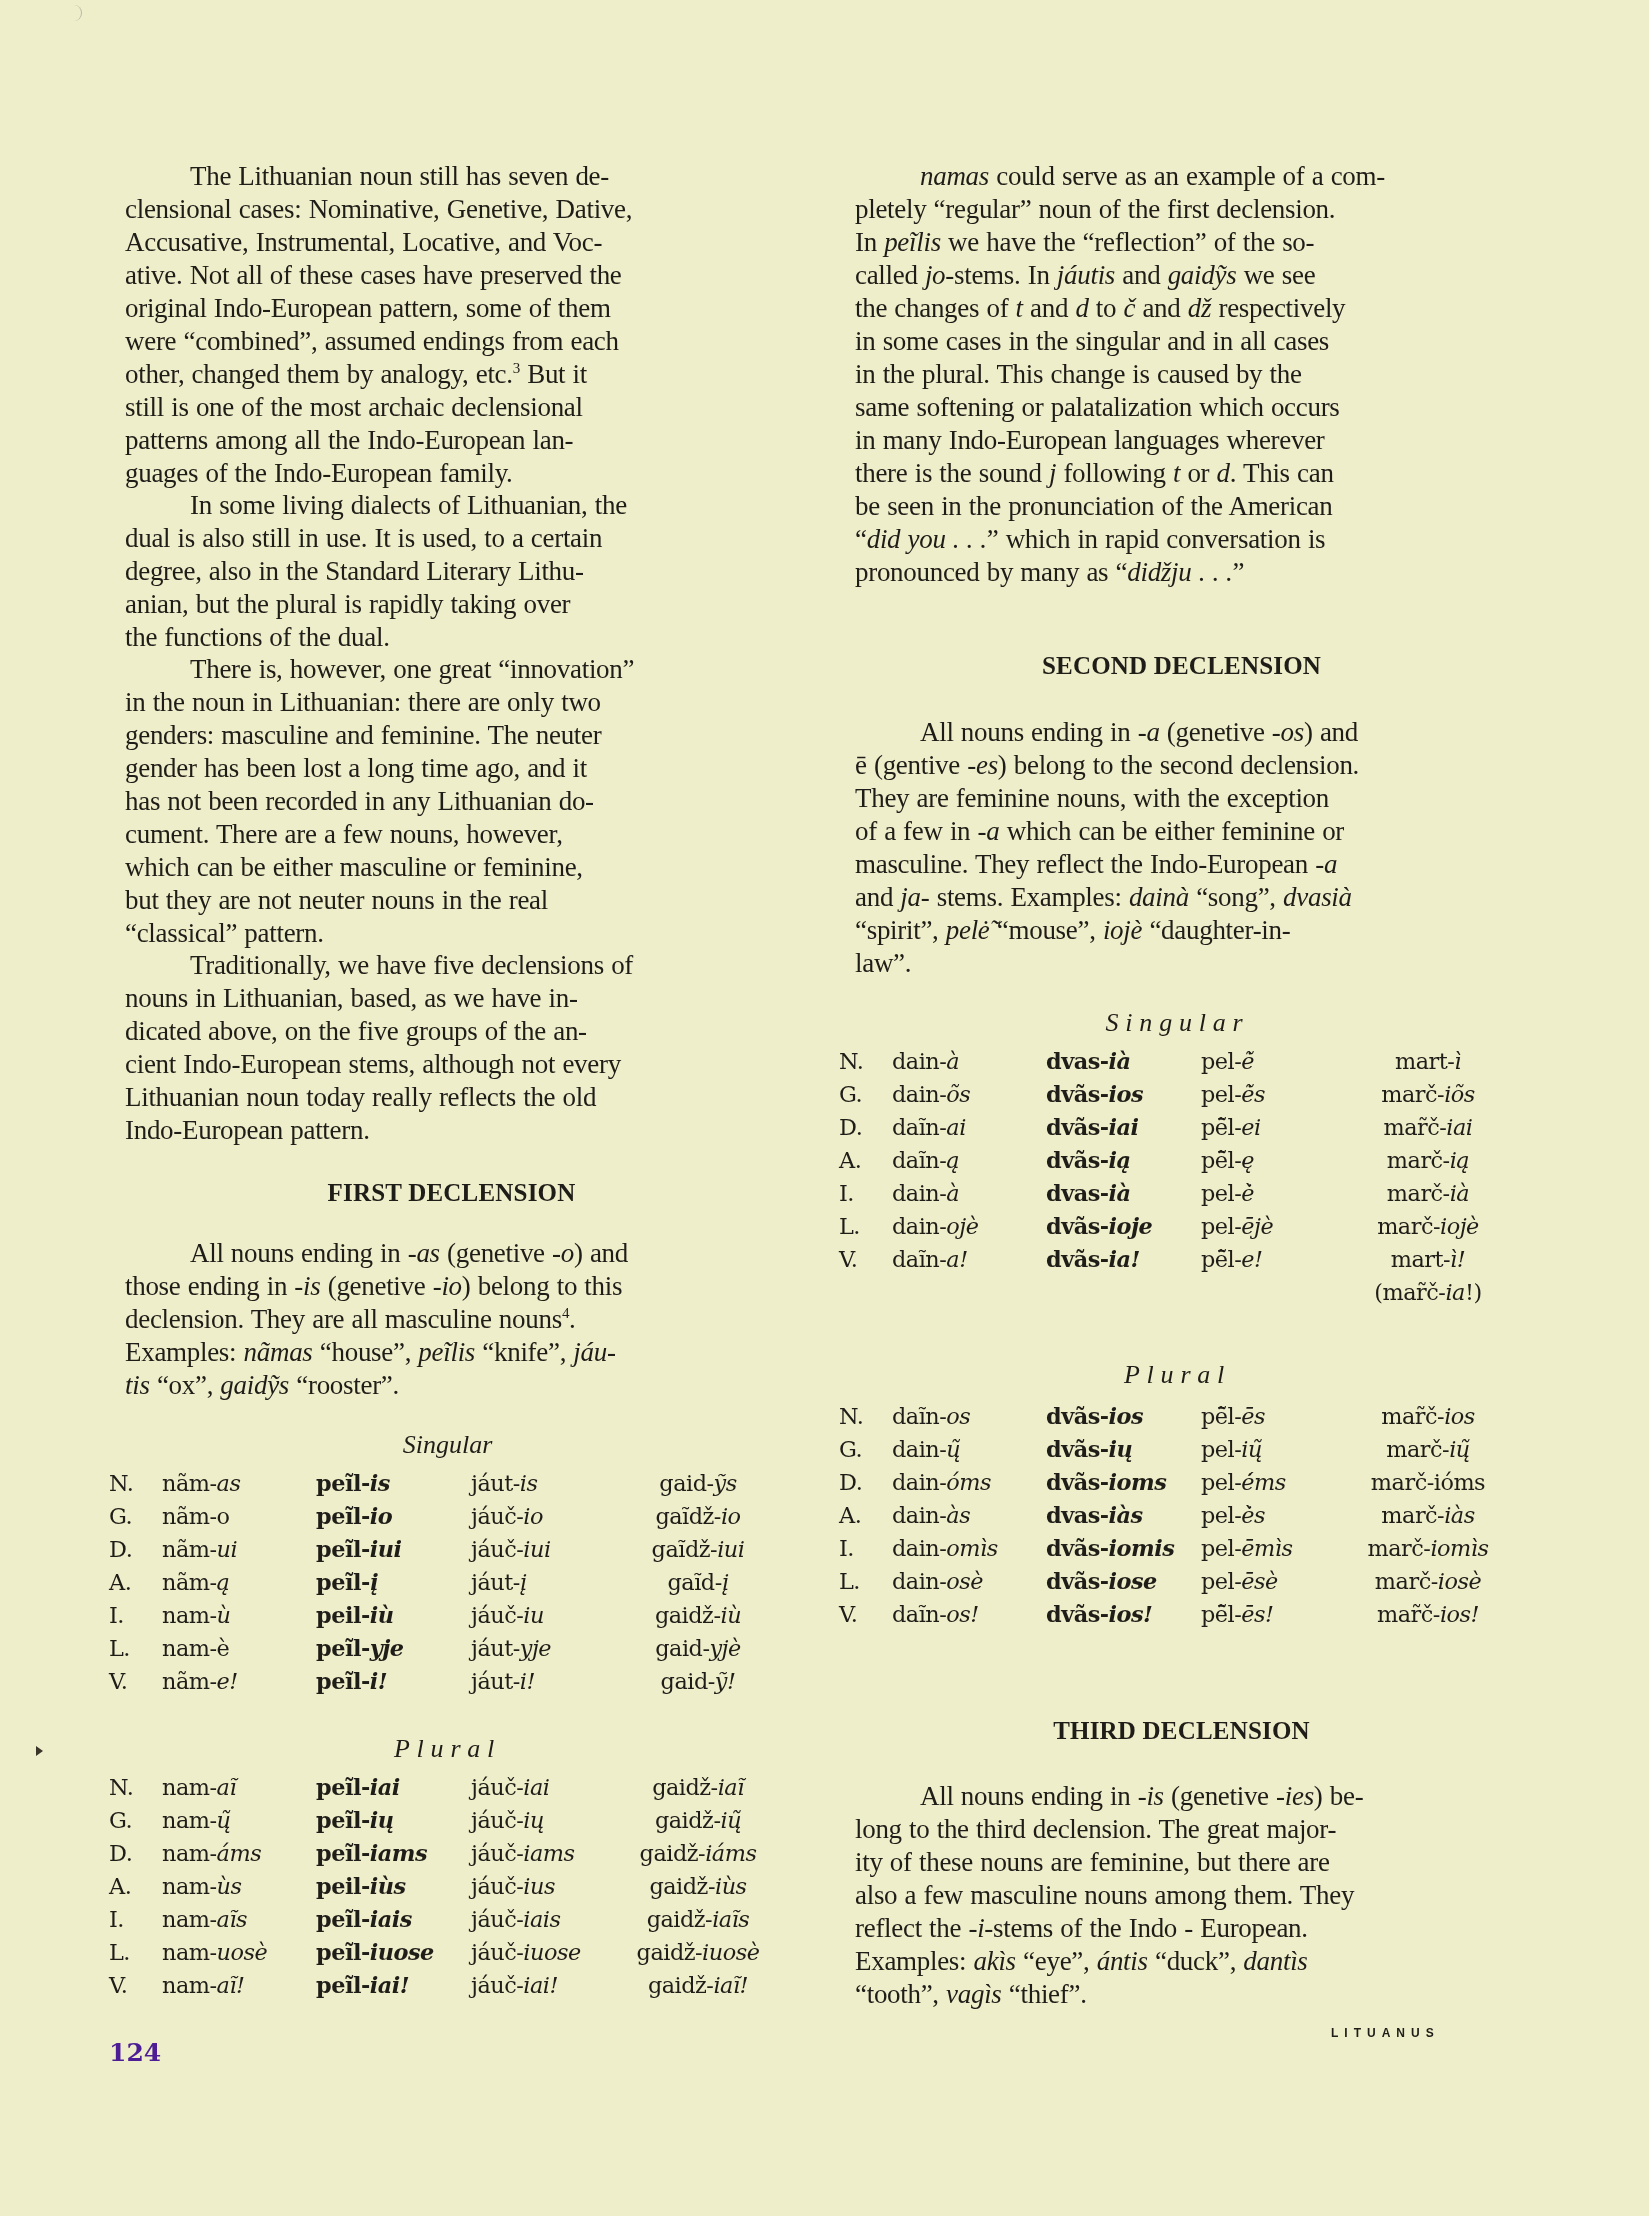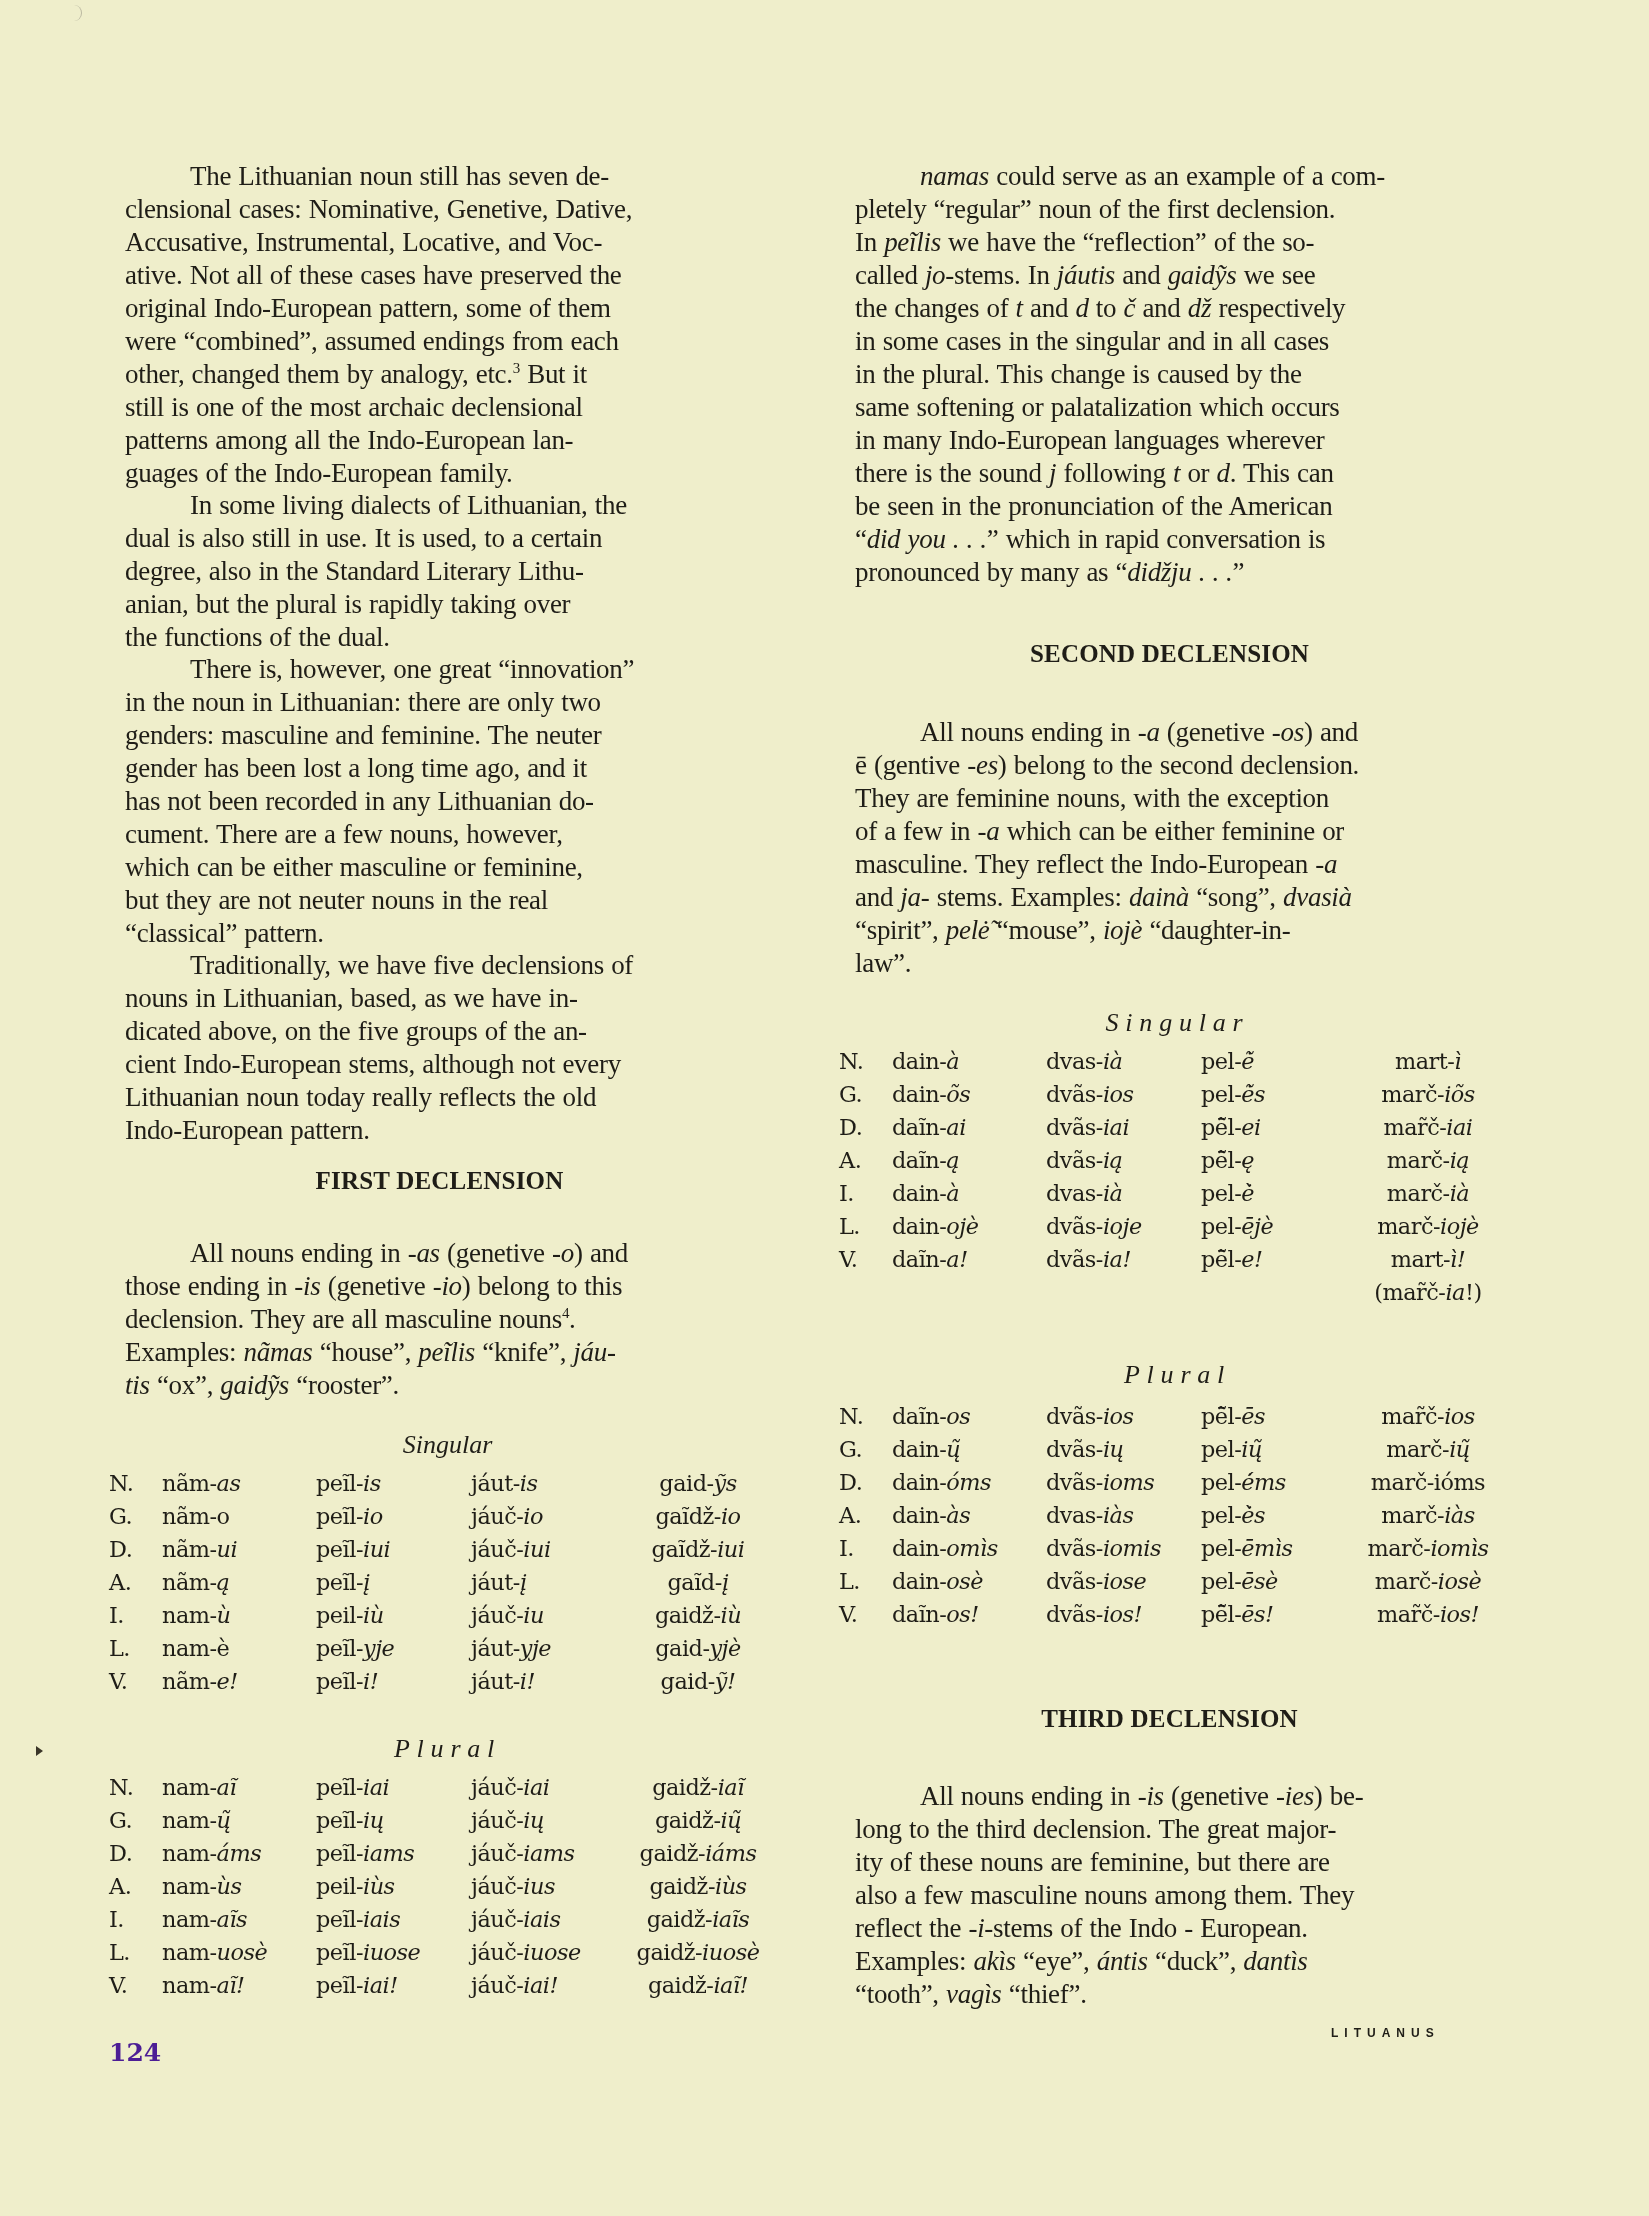--- a/index.html
+++ b/index.html
@@ -33,21 +33,21 @@
   .para .indent { display: inline-block; width: 65px; }
   .para i, .para em { font-style: italic; }
   .para sup { font-size: 15px; line-height: 0; vertical-align: 10px; }
 
   .heading {
     position: absolute; left: 0; width: 661px;
     text-align: center;
     font-weight: bold;
     font-size: 25px;
     letter-spacing: 0.2px;
-    margin: 0;
+    margin: 12px;
   }
 
   .tbl-title {
     position: absolute; left: 0; width: 661px;
     text-align: center;
     font-style: italic;
     font-size: 26px;
     margin: 8px;
   }
   .tbl-title.spaced { letter-spacing: 6.8px; }
@@ -60,21 +60,21 @@
     letter-spacing: -0.5px;
   }
   .ptable td {
     padding: 0;
     height: 33px;
     white-space: nowrap;
     vertical-align: middle;
   }
   .ptable td.case { width: 53px; }
   .ptable td.c1 { width: 154px; }
-  .ptable td.c2 { width: 155px; }
+  .ptable td.c2 { width: 155px; font-weight: bold; }
   .ptable td.c3 { width: 155px; }
   .ptable td.c4 { width: 144px; text-align: center; }
   .ptable i { font-style: italic; }
 
   #page-number {
     position: absolute; left: 109px; top: 2038px;
     font-family: "DejaVu Serif", serif;
     font-size: 25px; font-weight: bold;
     color: #4c1d95;
   }

